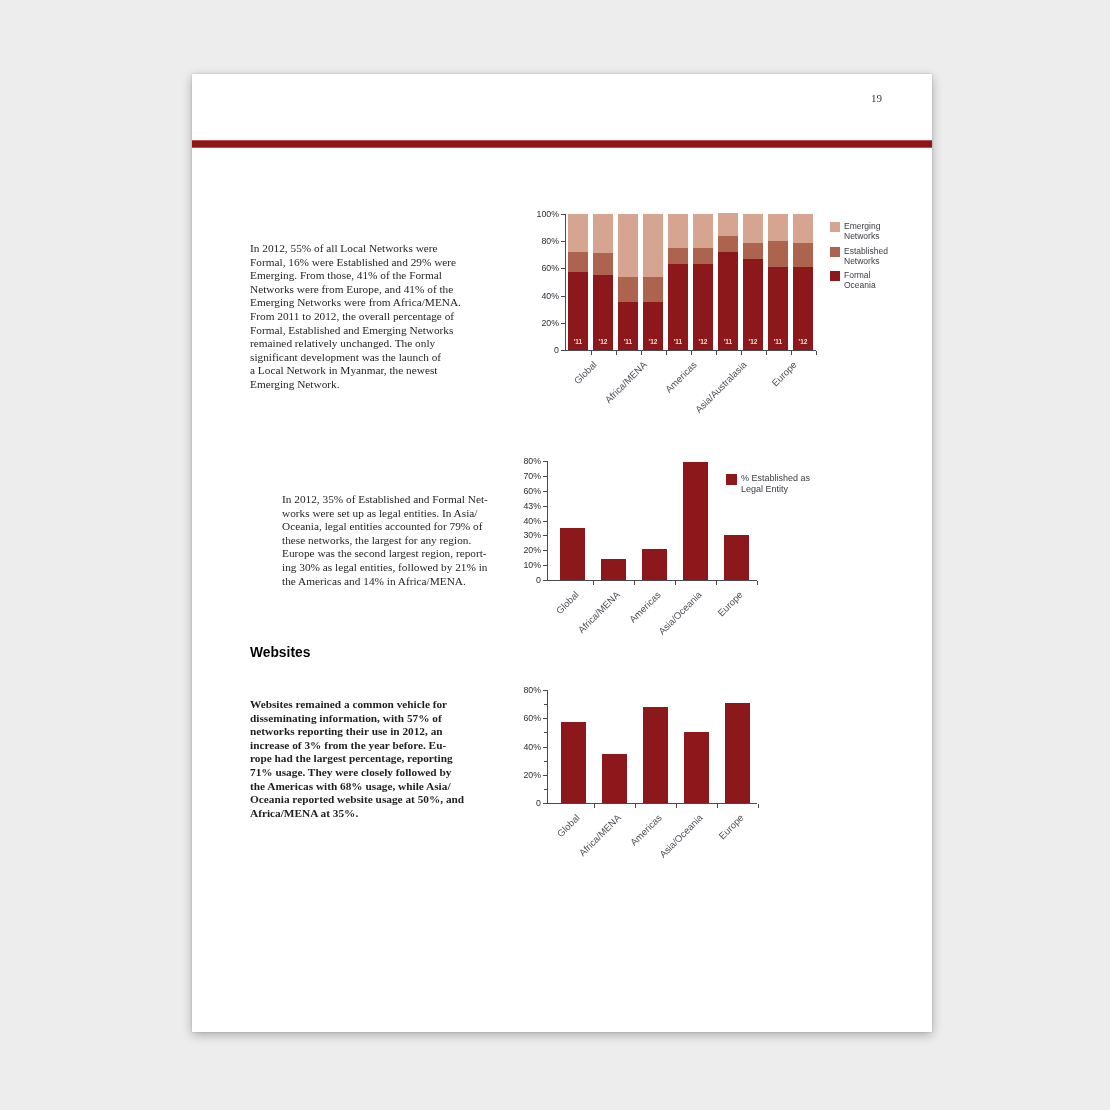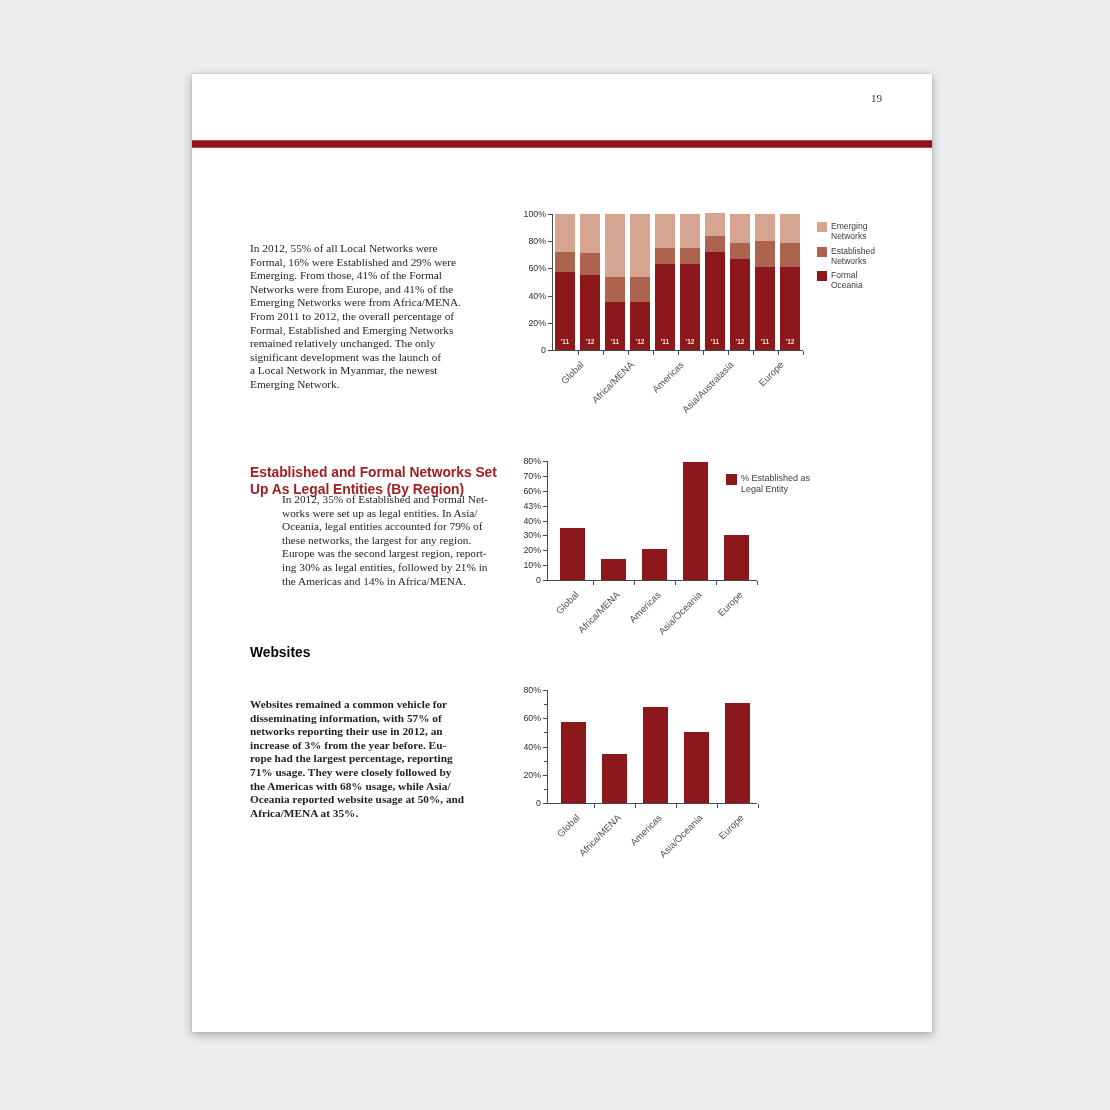--- a/index.html
+++ b/index.html
@@ -51,21 +51,21 @@
 Formal, 16% were Established and 29% were
 Emerging. From those, 41% of the Formal
 Networks were from Europe, and 41% of the
 Emerging Networks were from Africa/MENA.
 From 2011 to 2012, the overall percentage of
 Formal, Established and Emerging Networks
 remained relatively unchanged. The only
 significant development was the launch of
 a Local Network in Myanmar, the newest
 Emerging Network.</p>
-  <div class="chart" id="chart-networks-by-category" style="left: 360px; top: 140px; height: 226px;">
+  <div class="chart" id="chart-networks-by-category" style="left: 373px; top: 140px; height: 226px;">
       <div style="position: absolute; left: 0px; top: 0px; width: 1px; height: 137px; background: rgb(74, 74, 74);"></div>
       <div style="position: absolute; left: 0px; top: 136px; width: 251px; height: 1px; background: rgb(74, 74, 74);"></div>
       <div style="position: absolute; left: -4px; top: 0px; width: 4px; height: 1px; background: rgb(74, 74, 74);"></div>
       <div style="position: absolute; left: -42px; top: -5px; width: 36px; text-align: right; font: 8.8px &quot;Liberation Sans&quot;, sans-serif; color: rgb(43, 43, 51);">100%</div>
       <div style="position: absolute; left: -4px; top: 27.2px; width: 4px; height: 1px; background: rgb(74, 74, 74);"></div>
       <div style="position: absolute; left: -42px; top: 22.2px; width: 36px; text-align: right; font: 8.8px &quot;Liberation Sans&quot;, sans-serif; color: rgb(43, 43, 51);">80%</div>
       <div style="position: absolute; left: -4px; top: 54.4px; width: 4px; height: 1px; background: rgb(74, 74, 74);"></div>
       <div style="position: absolute; left: -42px; top: 49.4px; width: 36px; text-align: right; font: 8.8px &quot;Liberation Sans&quot;, sans-serif; color: rgb(43, 43, 51);">60%</div>
       <div style="position: absolute; left: -4px; top: 81.6px; width: 4px; height: 1px; background: rgb(74, 74, 74);"></div>
       <div style="position: absolute; left: -42px; top: 76.6px; width: 36px; text-align: right; font: 8.8px &quot;Liberation Sans&quot;, sans-serif; color: rgb(43, 43, 51);">40%</div>
@@ -129,22 +129,20 @@
       <div style="position: absolute; left: 65.5px; top: 145px; width: 110px; text-align: right; font: 9.5px &quot;Liberation Sans&quot;, sans-serif; color: rgb(78, 80, 88); transform-origin: 100% 0px; transform: rotate(-45deg); white-space: nowrap;">Asia/Australasia</div>
       <div style="position: absolute; left: 115.5px; top: 145px; width: 110px; text-align: right; font: 9.5px &quot;Liberation Sans&quot;, sans-serif; color: rgb(78, 80, 88); transform-origin: 100% 0px; transform: rotate(-45deg); white-space: nowrap;">Europe</div>
       <div style="position: absolute; left: 265px; top: 8px; width: 10px; height: 10px; background: rgb(213, 165, 146);"></div>
       <div style="position: absolute; left: 279px; top: 7px; width: 58px; font: 8.5px / 1.2 &quot;Liberation Sans&quot;, sans-serif; color: rgb(58, 58, 66);">Emerging Networks</div>
       <div style="position: absolute; left: 265px; top: 32.5px; width: 10px; height: 10px; background: rgb(173, 100, 78);"></div>
       <div style="position: absolute; left: 279px; top: 31.5px; width: 58px; font: 8.5px / 1.2 &quot;Liberation Sans&quot;, sans-serif; color: rgb(58, 58, 66);">Established Networks</div>
       <div style="position: absolute; left: 265px; top: 57px; width: 10px; height: 10px; background: rgb(140, 24, 27);"></div>
       <div style="position: absolute; left: 279px; top: 56px; width: 58px; font: 8.5px / 1.2 &quot;Liberation Sans&quot;, sans-serif; color: rgb(58, 58, 66);">Formal Oceania</div>
     </div>
 
-  <h2 class="sec-heading" style="top: 390px; color: rgb(161, 30, 35);">Established and Formal Networks Set
-Up As Legal Entities (By Region)</h2>
   <p class="sec-body" style="top:419px;margin-left:32px;">In 2012, 35% of Established and Formal Net-
 works were set up as legal entities. In Asia/
 Oceania, legal entities accounted for 79% of
 these networks, the largest for any region.
 Europe was the second largest region, report-
 ing 30% as legal entities, followed by 21% in
 the Americas and 14% in Africa/MENA.</p>
   <div class="chart" id="chart-legal-entities" style="left: 355px; top: 387px; height: 209px;">
       <div style="position: absolute; left: 0px; top: 0px; width: 1px; height: 120px; background: rgb(74, 74, 74);"></div>
       <div style="position: absolute; left: 0px; top: 119px; width: 210px; height: 1px; background: rgb(74, 74, 74);"></div>

